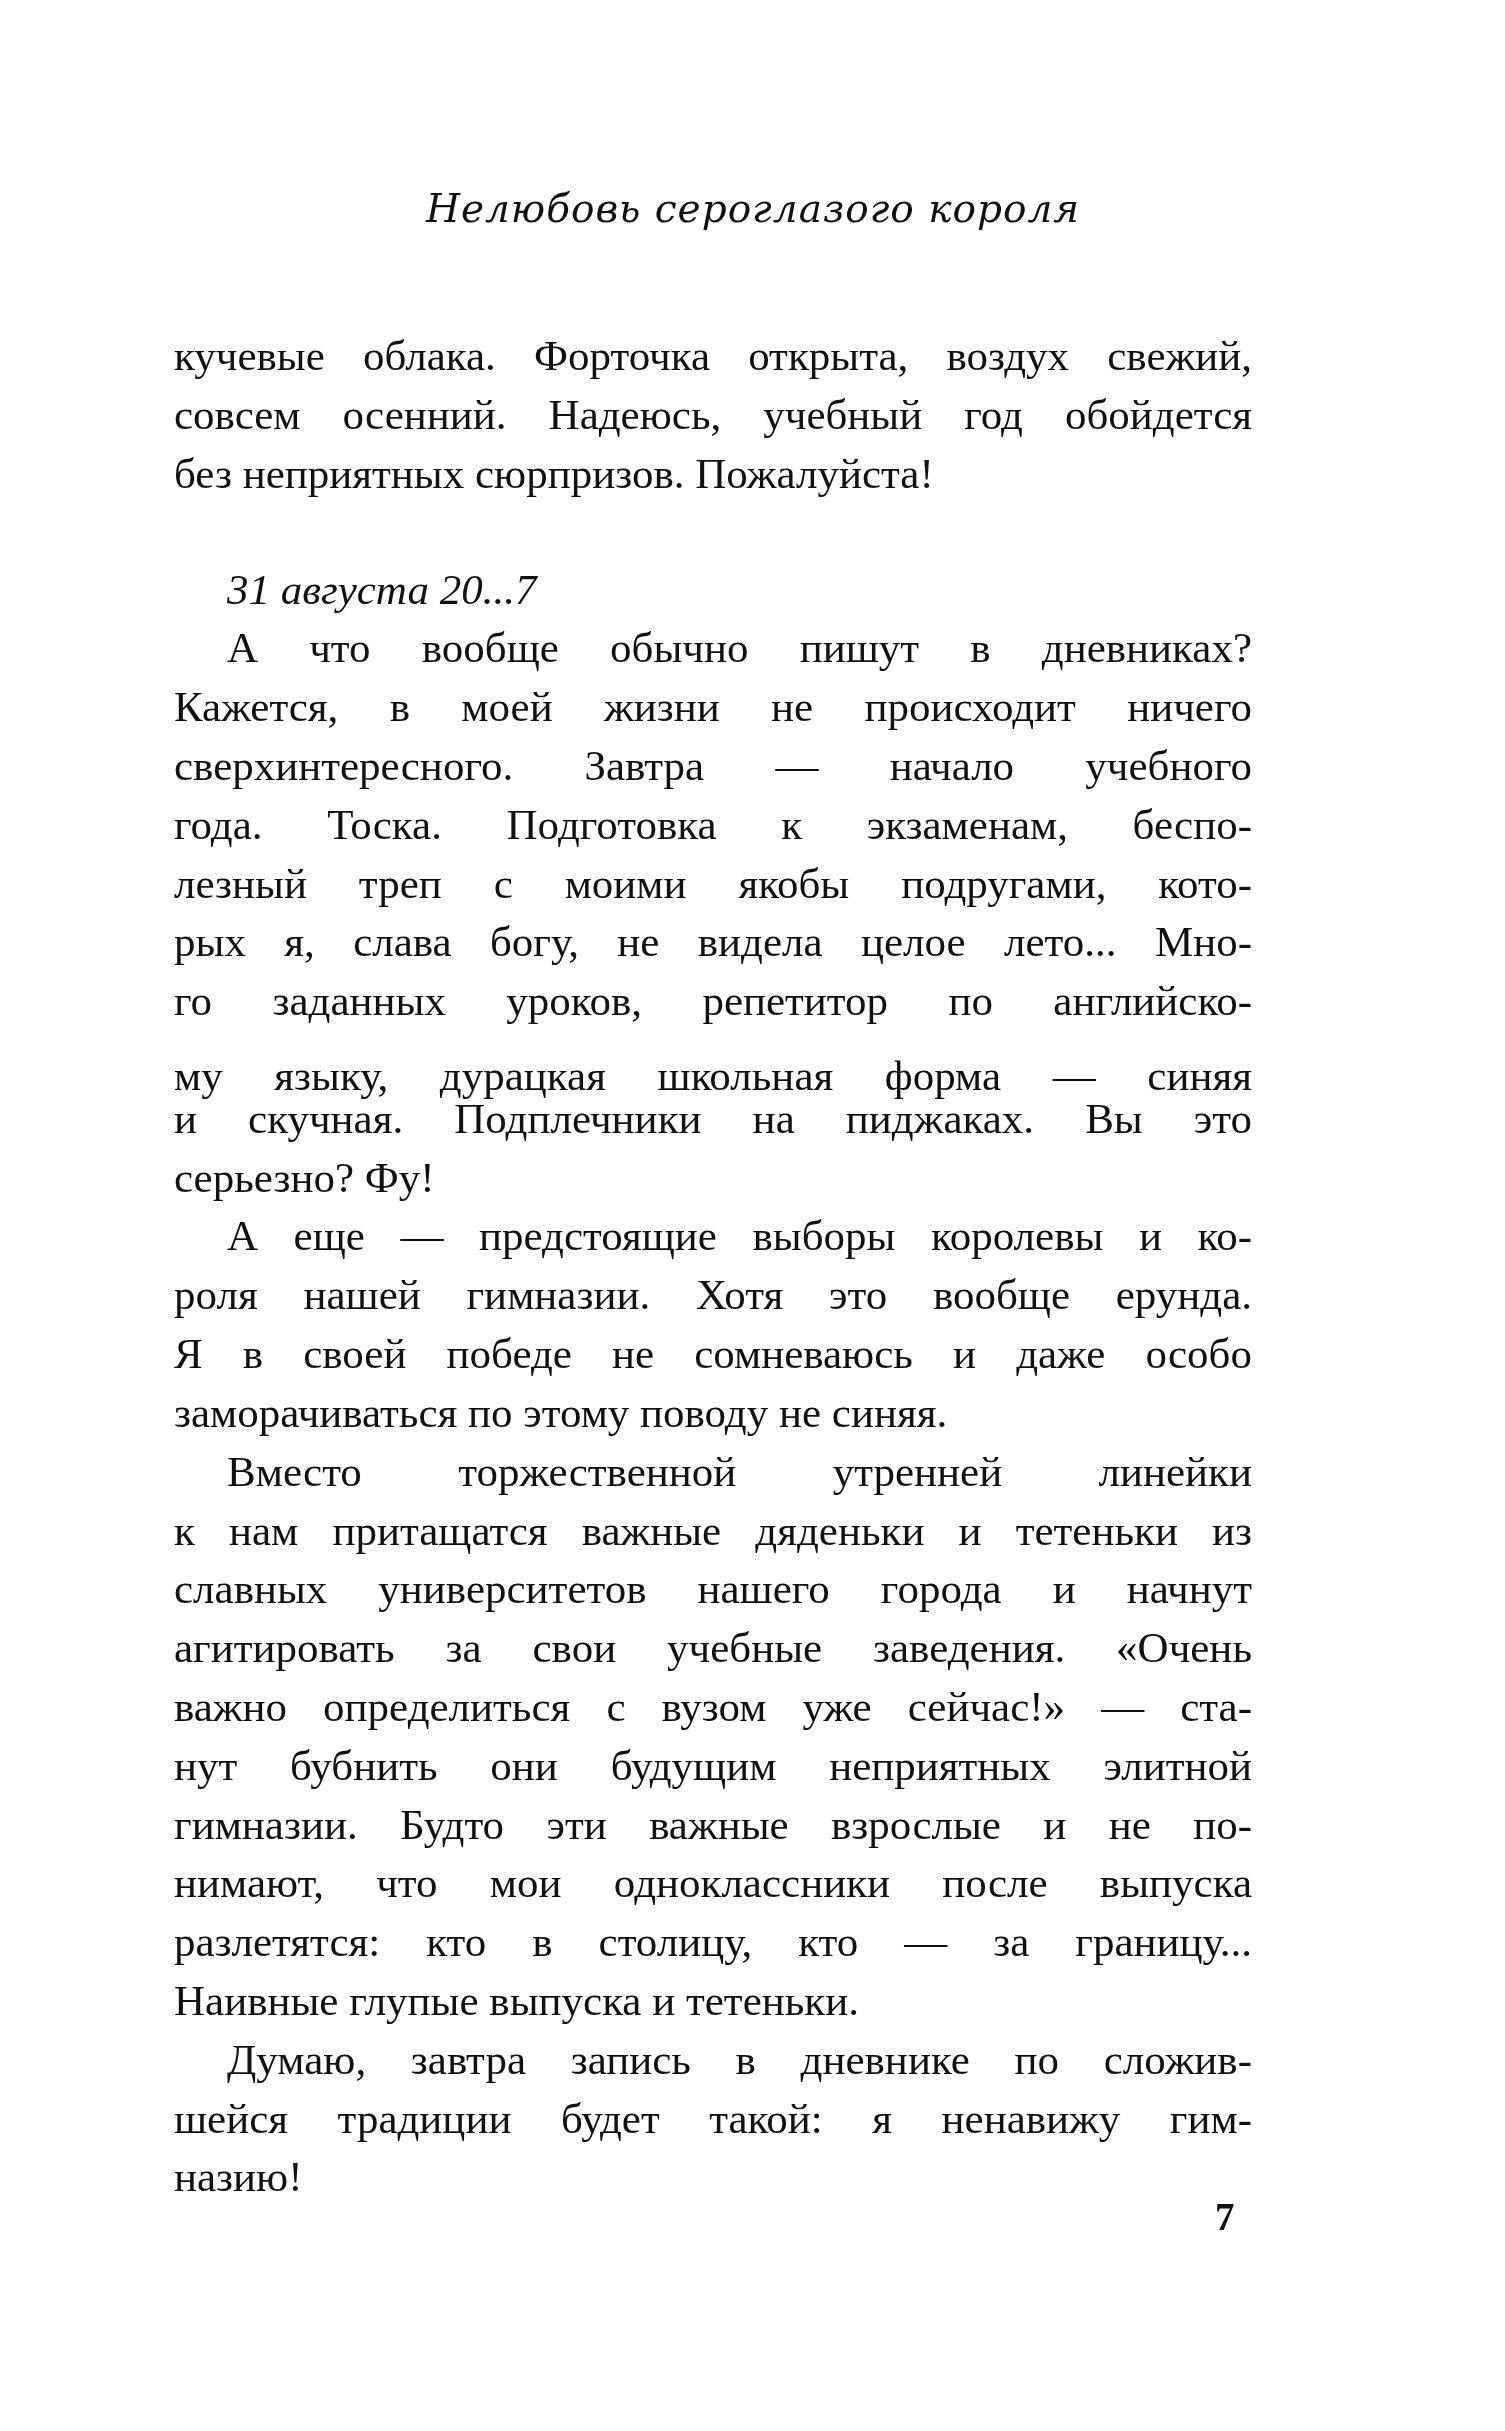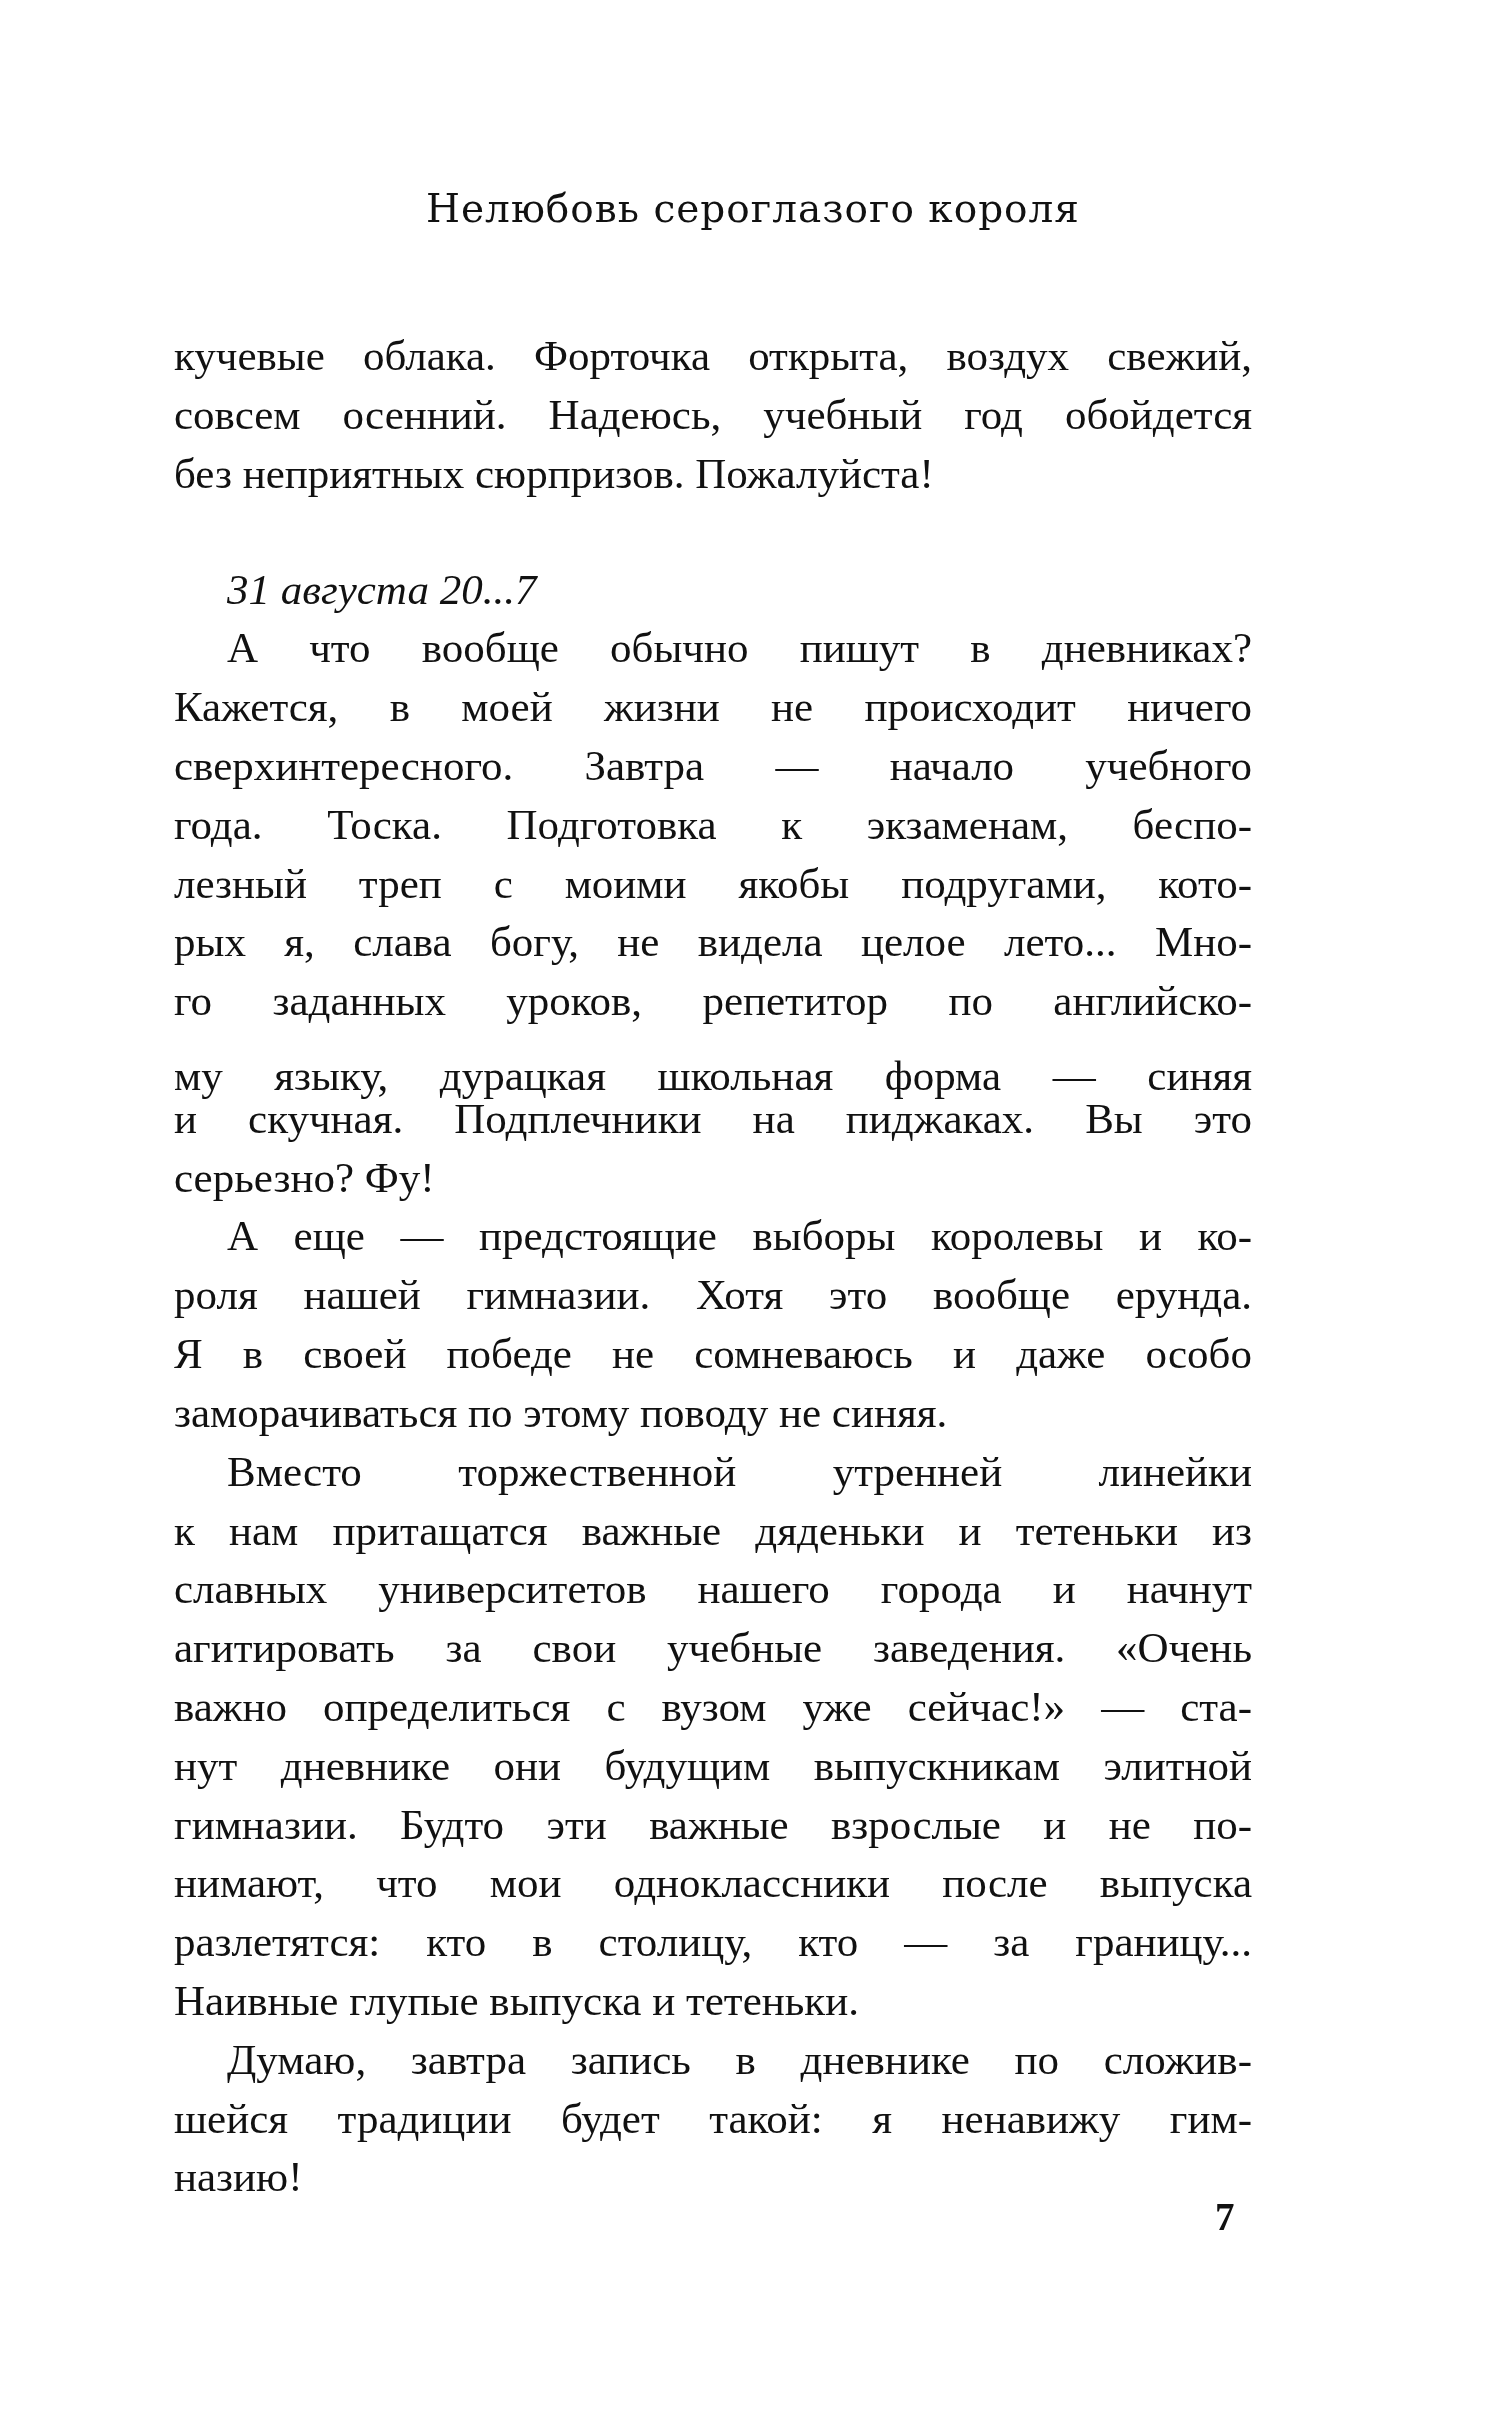--- a/index.html
+++ b/index.html
@@ -1,21 +1,21 @@
 <!DOCTYPE html>
 <html><head>
 <meta charset="utf-8">
 <style>
   html, body { margin: 0; padding: 0; background: #ffffff; }
   body { width: 1506px; height: 2432px; position: relative; overflow: hidden; color: #111111; }
   .page { position: absolute; left: 0; top: 0; width: 1506px; height: 2432px; background: #ffffff; }
   .running-head {
     position: absolute; left: 0; width: 1506px; top: 186px;
     text-align: center;
-    font-family: "DejaVu Serif", serif; 
+    font-family: "DejaVu Serif", serif; font-style: italic;
     font-size: 39px; letter-spacing: 1px; color: #111;
   }
   .body-text {
     position: absolute; left: 174px; width: 1078px;
     font-family: "Liberation Serif", serif;
     font-size: 43px; color: #111;
   }
   .line {
     position: absolute; left: 0; width: 1078px; height: 59px; line-height: 59px;
     white-space: nowrap;
@@ -58,21 +58,21 @@
     <div class="line justify indent" style="top:1162px;">А еще — предстоящие выборы королевы и ко-</div>
     <div class="line justify" style="top:1221px;">роля нашей гимназии. Хотя это вообще ерунда.</div>
     <div class="line justify" style="top:1280px;">Я в своей победе не сомневаюсь и даже особо</div>
     <div class="line" style="top:1339px;">заморачиваться по этому поводу не синяя.</div>
 
     <div class="line justify indent" style="top:1398px;">Вместо торжественной утренней линейки</div>
     <div class="line justify" style="top:1457px;">к нам притащатся важные дяденьки и тетеньки из</div>
     <div class="line justify" style="top:1515px;">славных университетов нашего города и начнут</div>
     <div class="line justify" style="top:1574px;">агитировать за свои учебные заведения. «Очень</div>
     <div class="line justify" style="top:1633px;">важно определиться с вузом уже сейчас!» — ста-</div>
-    <div class="line justify" style="top:1692px;">нут дневнике они будущим выпускникам элитной</div>
+    <div class="line justify" style="top:1692px;">нут бубнить они будущим неприятных элитной</div>
     <div class="line justify" style="top:1751px;">гимназии. Будто эти важные взрослые и не по-</div>
     <div class="line justify" style="top:1809px;">нимают, что мои одноклассники после выпуска</div>
     <div class="line justify" style="top:1868px;">разлетятся: кто в столицу, кто — за границу...</div>
     <div class="line" style="top:1927px;">Наивные глупые выпуска и тетеньки.</div>
 
     <div class="line justify indent" style="top:1986px;">Думаю, завтра запись в дневнике по сложив-</div>
     <div class="line justify" style="top:2045px;">шейся традиции будет такой: я ненавижу гим-</div>
     <div class="line" style="top:2103px;">назию!</div>
   </div>
 

